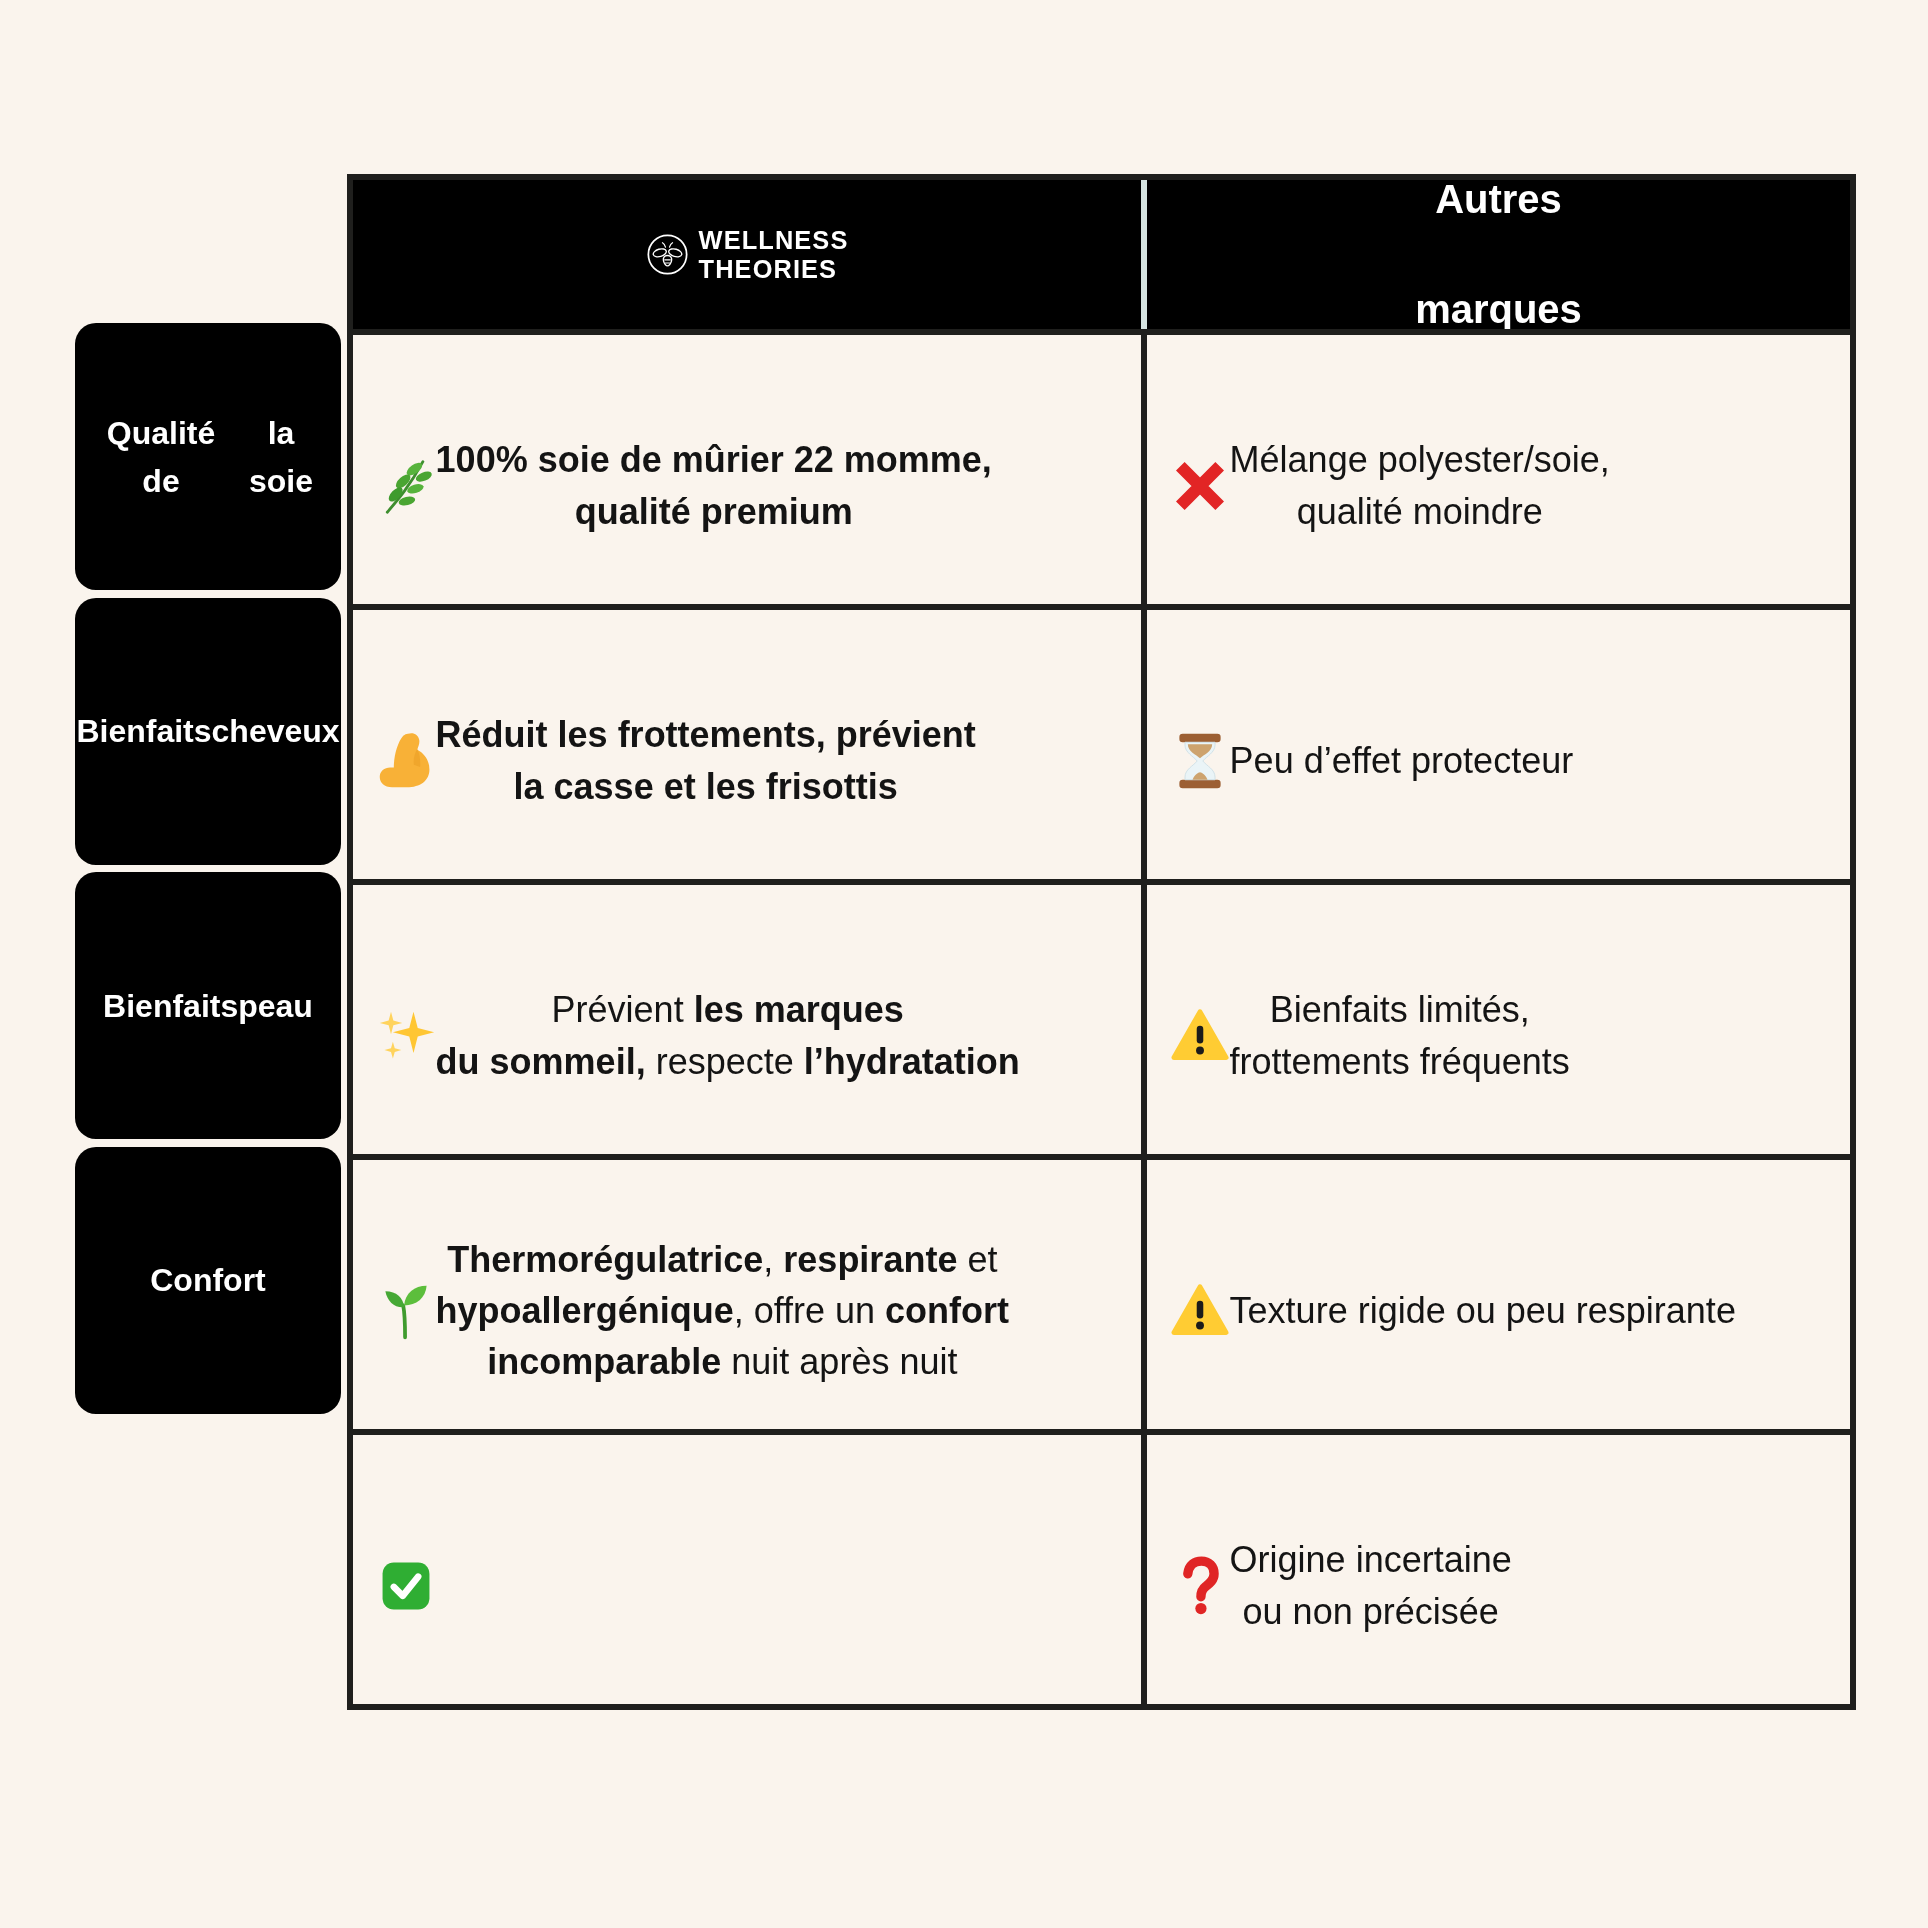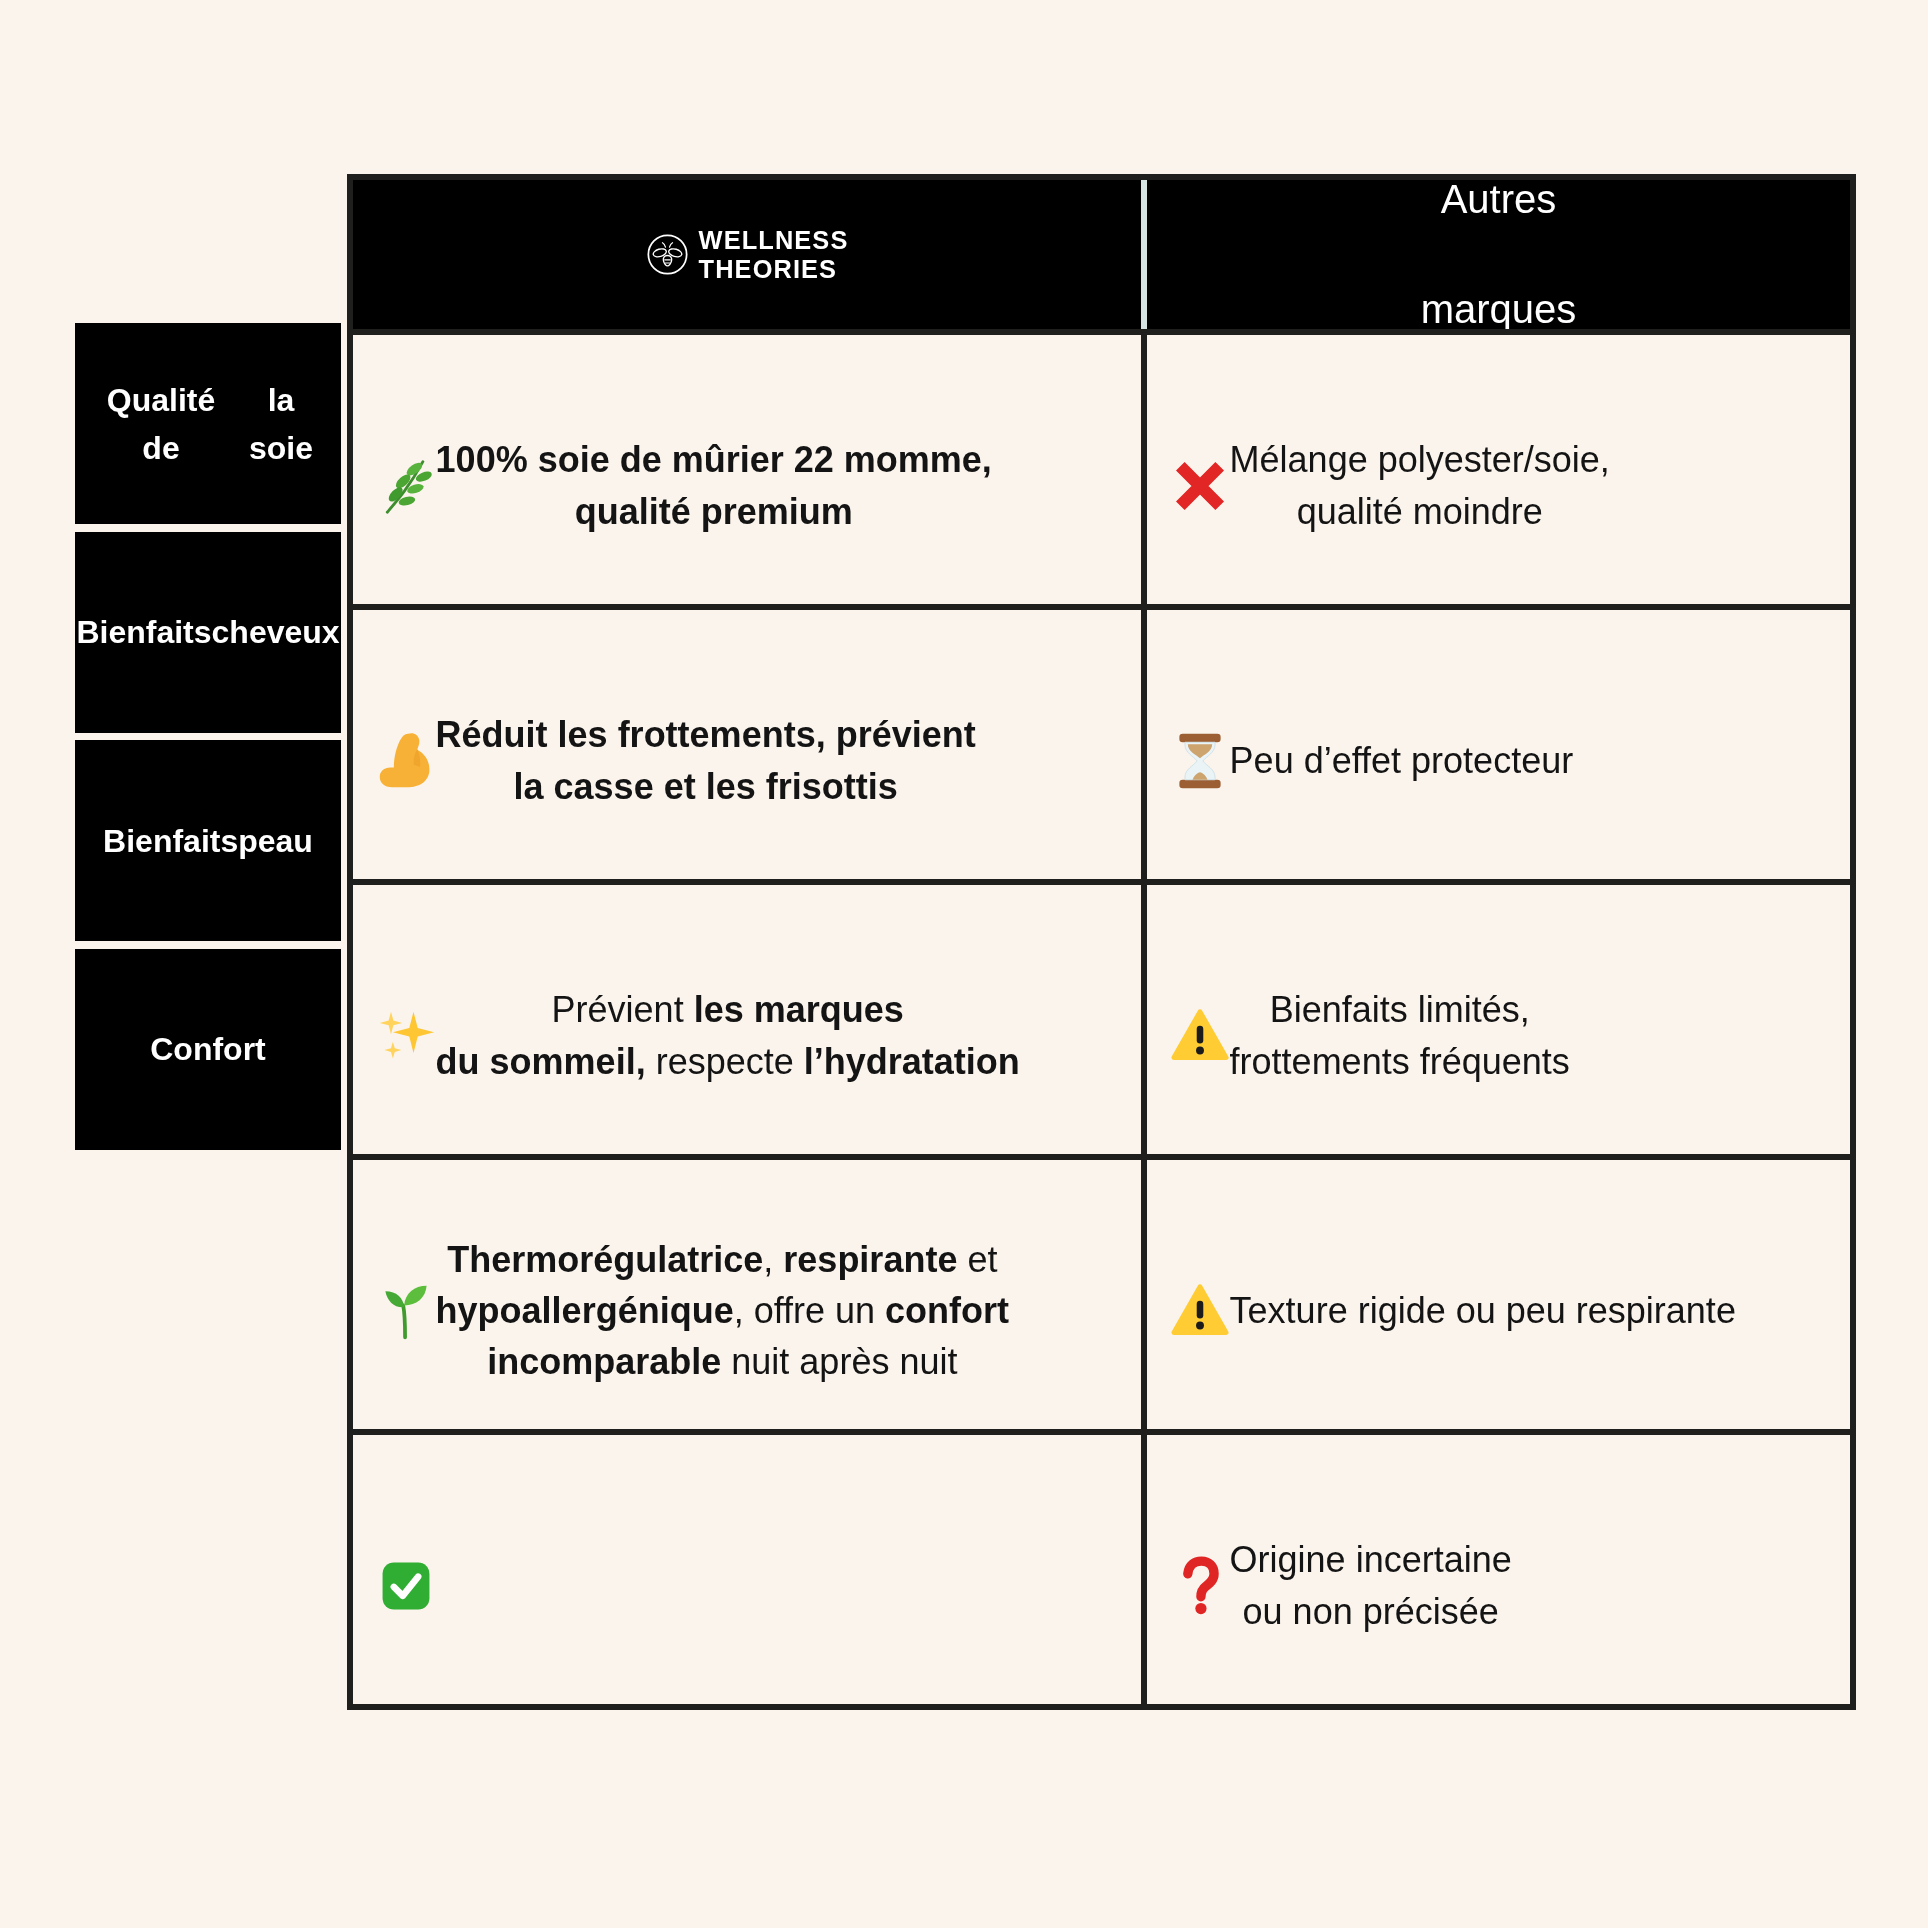--- a/index.html
+++ b/index.html
@@ -10,42 +10,42 @@
     color:#141414;
   }
   .b{font-weight:700;}
 
   
   .label-col{
     position:absolute;left:75px;top:323px;width:266px;
     display:flex;flex-direction:column;gap:7.5px;
   }
   .label-cell{
-    height:201px;background:#000;color:#fff;
+    height:267px;background:#000;color:#fff;
     display:flex;align-items:center;justify-content:center;
     text-align:center;font-weight:700;font-size:32px;line-height:1.5;
-    padding:0 13px;box-sizing:border-box;
+    padding:0 13px;box-sizing:border-box;border-radius:21px;
   }
 
   
   .content-table{
     position:absolute;left:347px;top:174px;width:1509px;
     box-sizing:border-box;border:6.6px solid #1f1f1d;
     display:grid;grid-template-columns:788px 1fr;
     grid-template-rows:149px repeat(5,275px);
     background:#faf4ed;
   }
   .hdr{
     background:#000;color:#fff;
     display:flex;align-items:center;justify-content:center;
     box-sizing:border-box;
   }
   .hdr-right{
     flex-direction:column;border-left:6.6px solid #d6e4e1;
-    font-weight:400;font-size:40px;line-height:1.38;text-align:center;
+    font-weight:700;font-size:40px;line-height:1.38;text-align:center;
   }
   .logo{display:flex;align-items:center;gap:10px;justify-content:center;}
   .logo-text{font-weight:700;font-size:25.4px;letter-spacing:1.1px;line-height:1.12;text-align:left;}
   .cell{
     box-sizing:border-box;border-top:6.6px solid #1f1f1d;
     display:flex;flex-direction:row;align-items:center;
     padding:32px 22.6px 0;row-gap:22.6px;
     text-align:center;font-size:36px;line-height:1.42;
   }
   .cell-right{border-left:6.6px solid #1f1f1d;}

